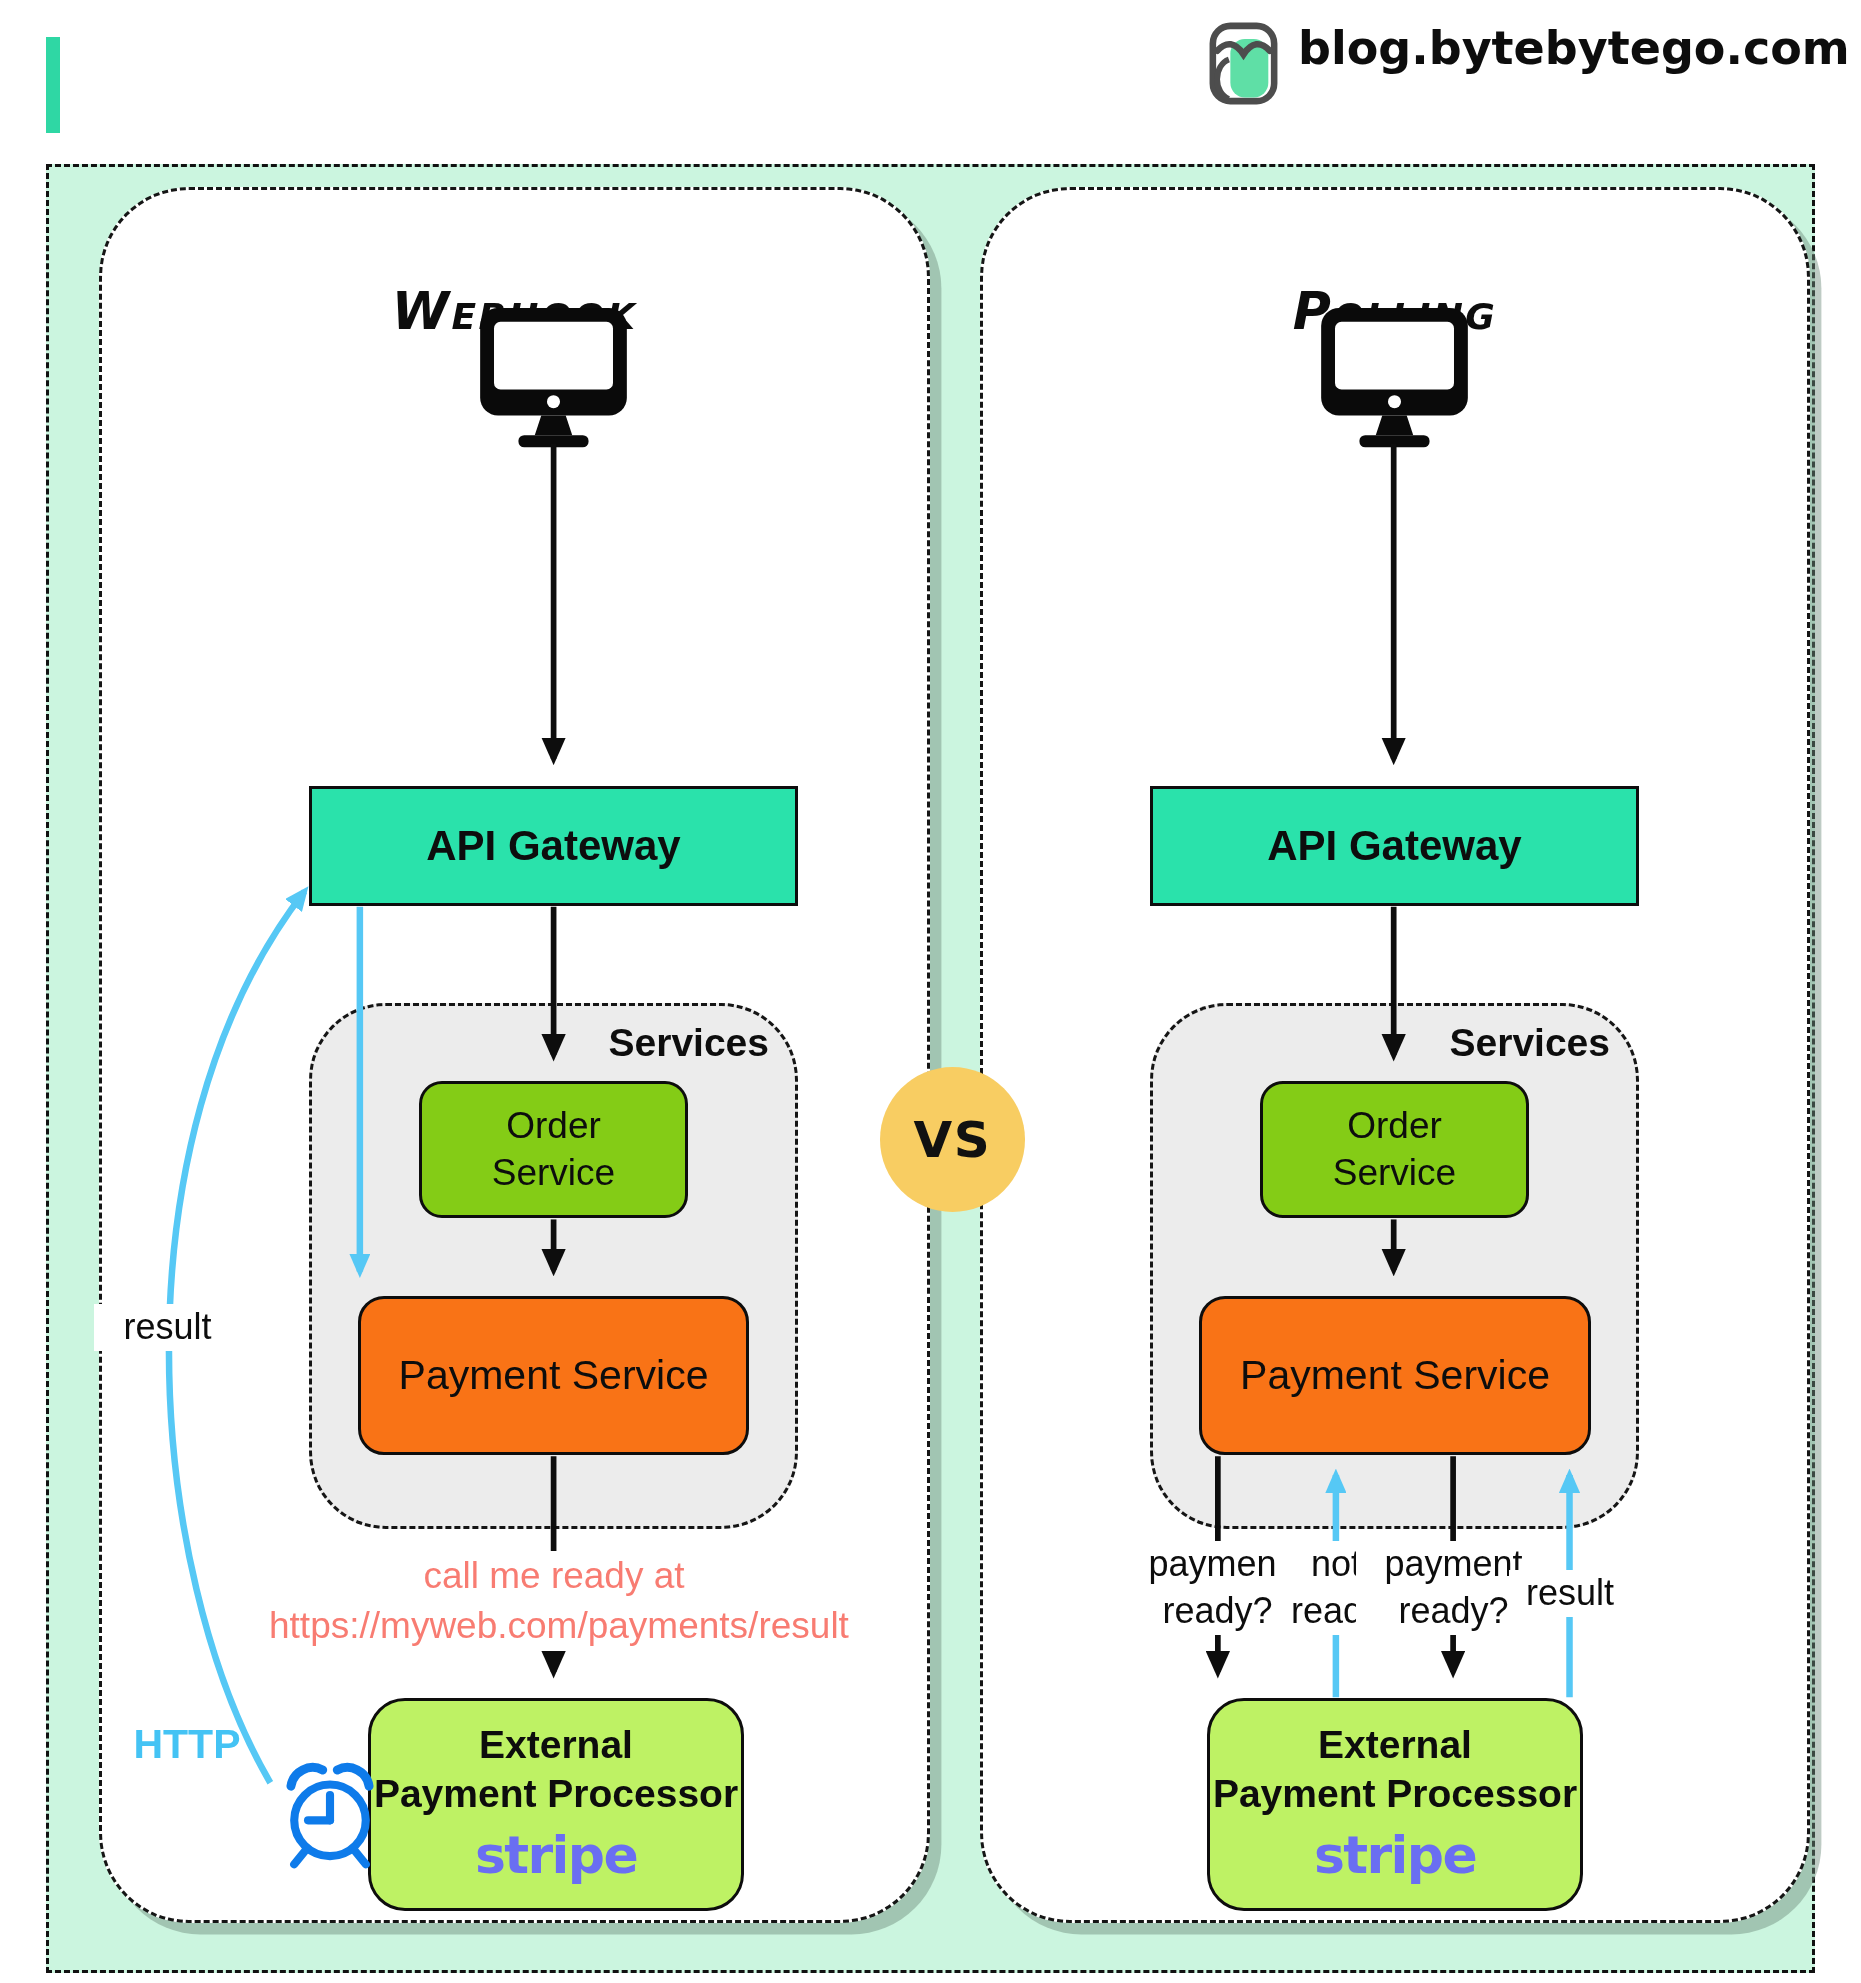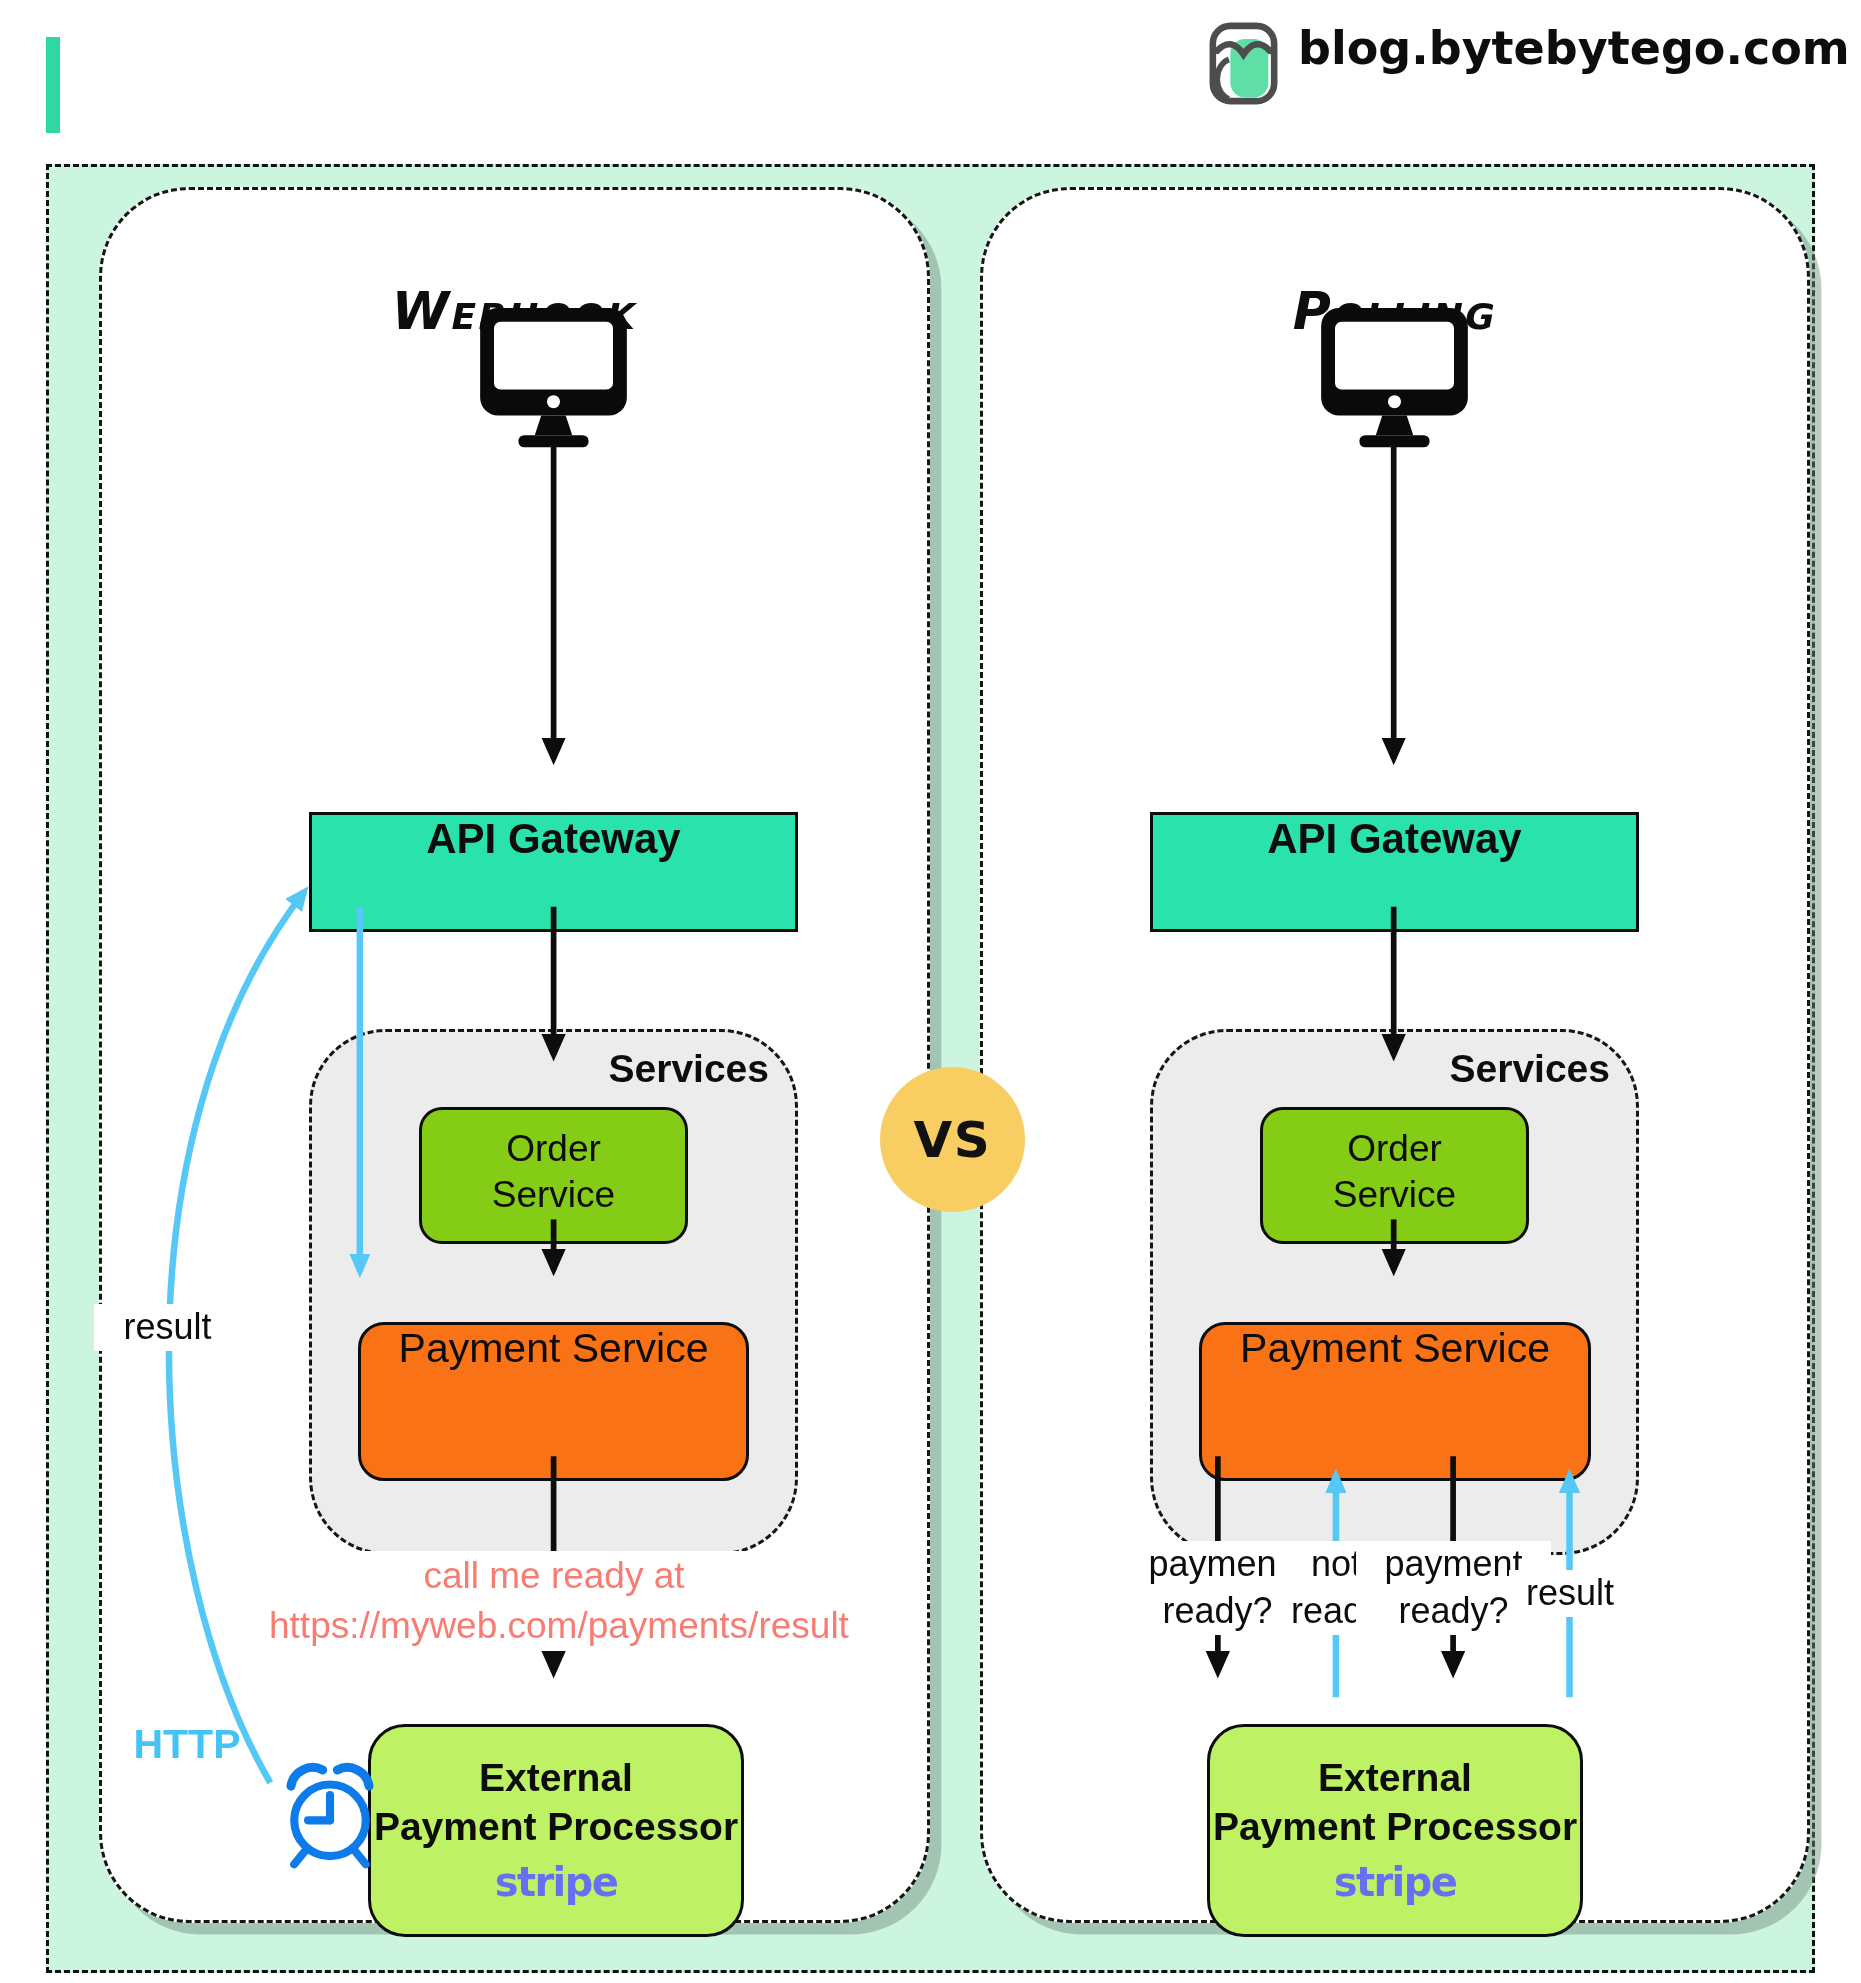--- a/index.html
+++ b/index.html
@@ -18,42 +18,42 @@
          background:#cbf5df;border:3.3px dashed #111;box-sizing:border-box;}
   .panel{position:absolute;background:#ffffff;border:3.3px dashed #151515;border-radius:90px;
          box-sizing:border-box;box-shadow:11.4px 11.4px 0 0 rgba(110,140,125,.45);z-index:1;}
   .panel.webhook{left:99px;top:187px;width:831px;height:1736px;}
   .panel.polling{left:980px;top:187px;width:830px;height:1736px;}
   .panel-title{position:absolute;top:91px;left:0;width:100%;text-align:center;
                font-family:"DejaVu Sans",sans-serif;font-style:italic;font-weight:bold;
                font-variant:small-caps;font-size:52px;letter-spacing:2.4px;color:#0d0d0d;}
 
   
-  .node{position:absolute;box-sizing:border-box;z-index:2;display:flex;
-        justify-content:center;text-align:center;color:#0d0d0d;margin-top:26px;}
+  .node{position:absolute;box-sizing:border-box;z-index:2;display:flex;align-items:center;
+        justify-content:center;text-align:center;color:#0d0d0d;}
   .gateway{background:#2ae2ab;border:3.3px solid #0d0d0d;font-size:42px;font-weight:bold;}
   .gateway.wb{left:309px;top:786px;width:489px;height:120px;}
   .gateway.pl{left:1150px;top:786px;width:489px;height:120px;}
   .services{background:#ececec;border:3.3px dashed #151515;border-radius:77px;}
   .services.wb{left:309px;top:1003px;width:489px;height:526px;}
   .services.pl{left:1150px;top:1003px;width:489px;height:526px;}
   .services-label{position:absolute;right:26px;top:14.7px;font-size:39px;font-weight:bold;}
   .order{background:#84cc16;border:3.3px solid #0d0d0d;border-radius:23px;font-size:37px;
          font-weight:normal;line-height:1.25;padding:16px 33px;}
   .order.wb{left:419px;top:1081px;width:269px;height:137px;}
   .order.pl{left:1260px;top:1081px;width:269px;height:137px;}
   .payment{background:#f97316;border:3.3px solid #0d0d0d;border-radius:26px;
            font-size:41px;font-weight:normal;}
   .payment.wb{left:358px;top:1296px;width:391px;height:159px;}
   .payment.pl{left:1199px;top:1296px;width:392px;height:159px;}
   .external{background:#bef264;border:3.3px solid #0d0d0d;border-radius:37px;flex-direction:column;
             font-size:39px;font-weight:bold;line-height:1.25;}
   .external.wb{left:368px;top:1698px;width:376px;height:213px;}
   .external.pl{left:1207px;top:1698px;width:376px;height:213px;}
-  .stripe-text{font-family:"DejaVu Sans",sans-serif;font-size:40px;font-weight:bold;
+  .stripe-text{font-family:"DejaVu Sans",sans-serif;font-size:52px;font-weight:bold;
                color:#6a6ef2;letter-spacing:-1.6px;margin-top:4.9px;}
 
   .computer{position:absolute;z-index:2;}
   .computer.wb{left:472px;top:303px;}
   .computer.pl{left:1313px;top:303px;}
 
   
   #connectors{position:absolute;left:0;top:0;width:1861px;height:1983px;z-index:5;
               pointer-events:none;}
 

